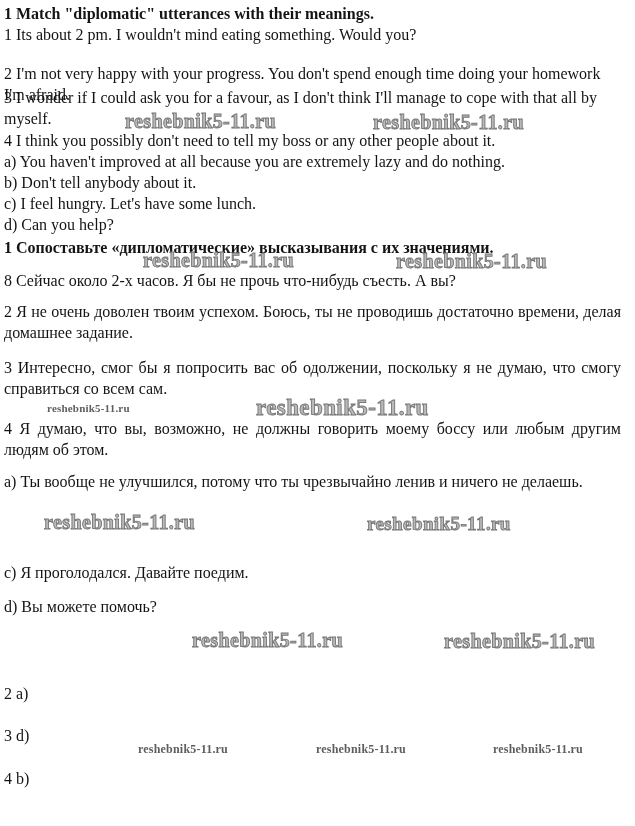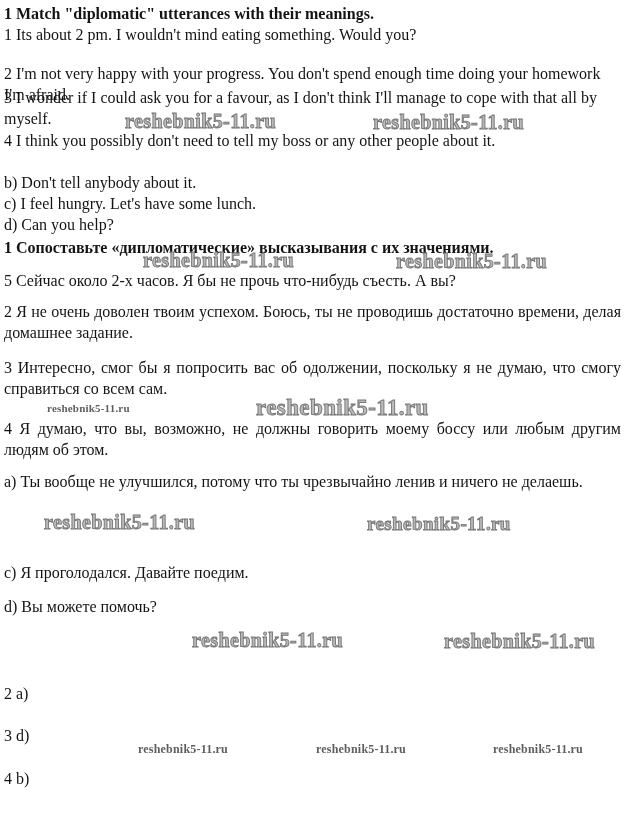--- a/index.html
+++ b/index.html
@@ -42,26 +42,27 @@
 </head>
 <body>
 
 <div class="page">
 
   <div class="abs bold" style="top:3px">1 Match "diplomatic" utterances with their meanings.</div>
   <div class="abs" style="top:24px">1 Its about 2 pm. I wouldn't mind eating something. Would you?</div>
   <div class="abs" style="top:63px">2 I'm not very happy with your progress. You don't spend enough time doing your homework I'm afraid.</div>
   <div class="abs" style="top:87px">3 I wonder if I could ask you for a favour, as I don't think I'll manage to cope with that all by myself.</div>
   <div class="abs" style="top:130px">4 I think you possibly don't need to tell my boss or any other people about it.</div>
+  <div class="abs" style="top:151px">a) You haven't improved at all because you are extremely lazy and do nothing.</div>
   <div class="abs" style="top:193px">c) I feel hungry. Let's have some lunch.</div>
   <div class="abs" style="top:172px">b) Don't tell anybody about it.</div>
   <div class="abs" style="top:214px">d) Can you help?</div>
 
   <div class="abs bold" style="top:237px">1 Сопоставьте «дипломатические» высказывания с их значениями.</div>
-  <div class="abs" style="top:270px">5 Сейчас около 2-х часов. Я бы не прочь что-нибудь съесть. А вы?</div>
+  <div class="abs" style="top:270px">8 Сейчас около 2-х часов. Я бы не прочь что-нибудь съесть. А вы?</div>
   <div class="abs jus" style="top:301px">2 Я не очень доволен твоим успехом. Боюсь, ты не проводишь достаточно времени, делая домашнее задание.</div>
   <div class="abs jus" style="top:357px">3 Интересно, смог бы я попросить вас об одолжении, поскольку я не думаю, что смогу справиться со всем сам.</div>
   <div class="abs jus" style="top:418px">4 Я думаю, что вы, возможно, не должны говорить моему боссу или любым другим людям об этом.</div>
   <div class="abs jus" style="top:471px">а) Ты вообще не улучшился, потому что ты чрезвычайно ленив и ничего не делаешь.</div>
   <div class="abs" style="top:562px">c) Я проголодался. Давайте поедим.</div>
   <div class="abs" style="top:596px">d) Вы можете помочь?</div>
 
   <div class="abs" style="top:683px">2 a)</div>
   <div class="abs" style="top:725px">3 d)</div>
   <div class="abs" style="top:768px">4 b)</div>

